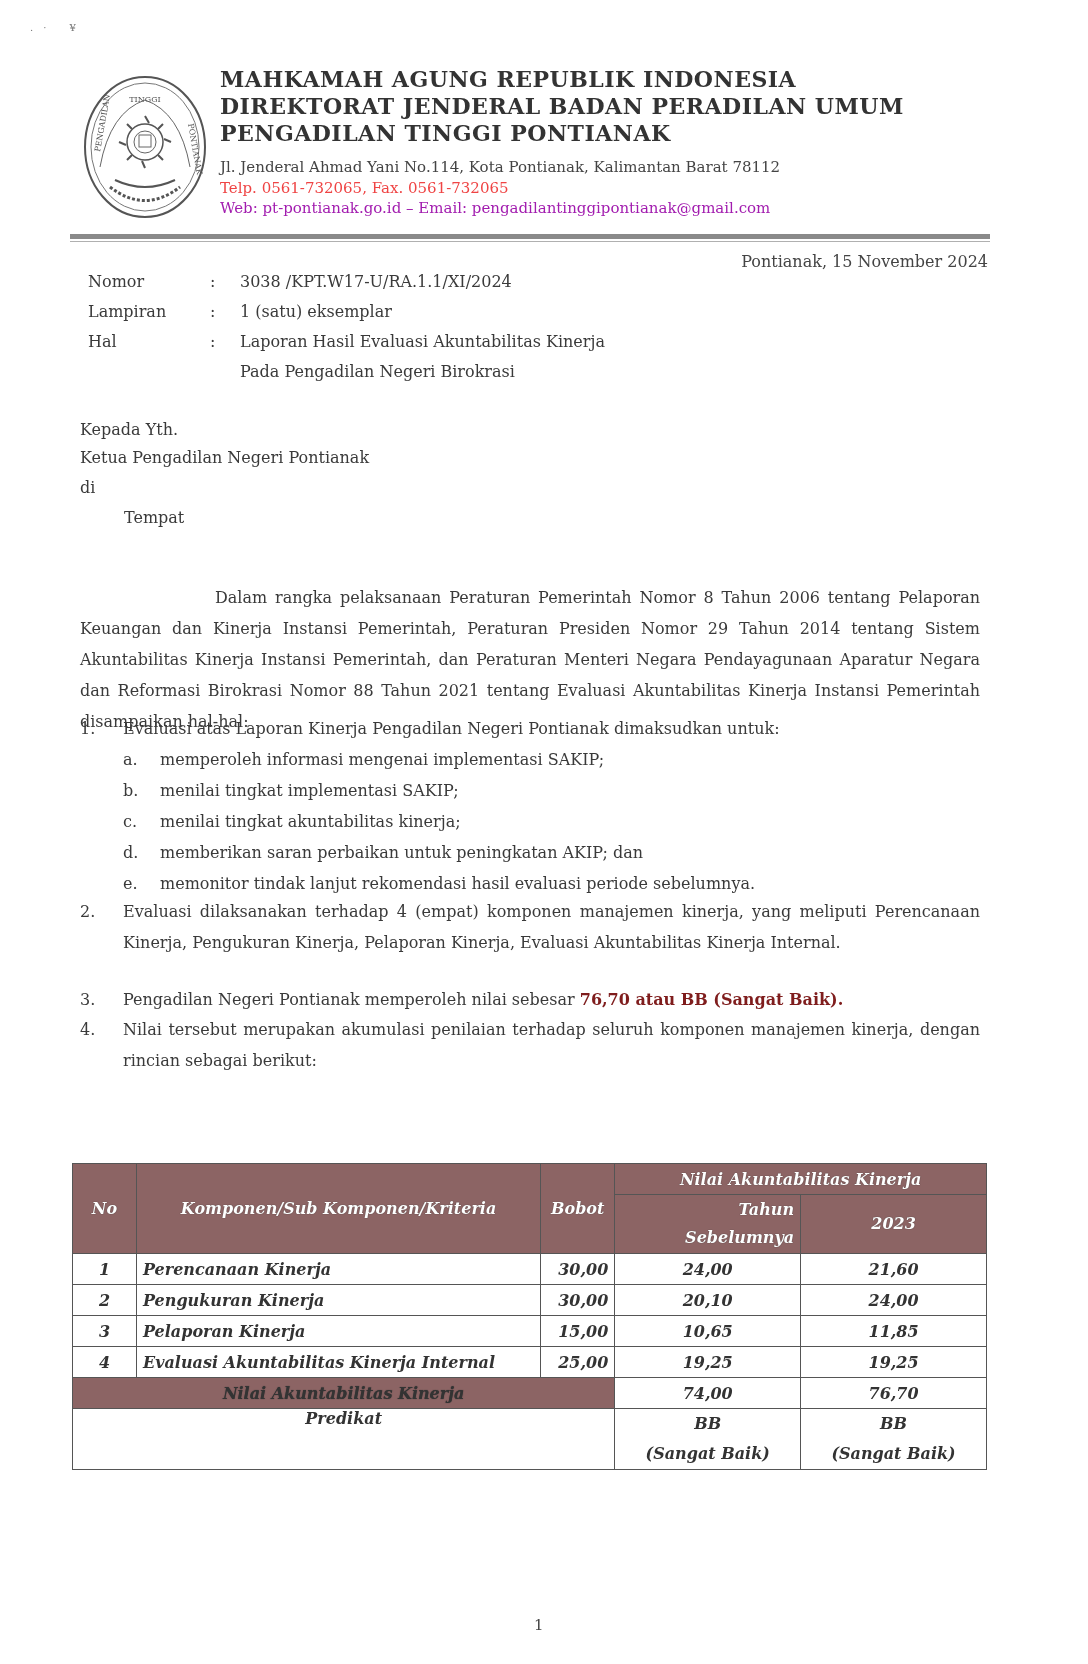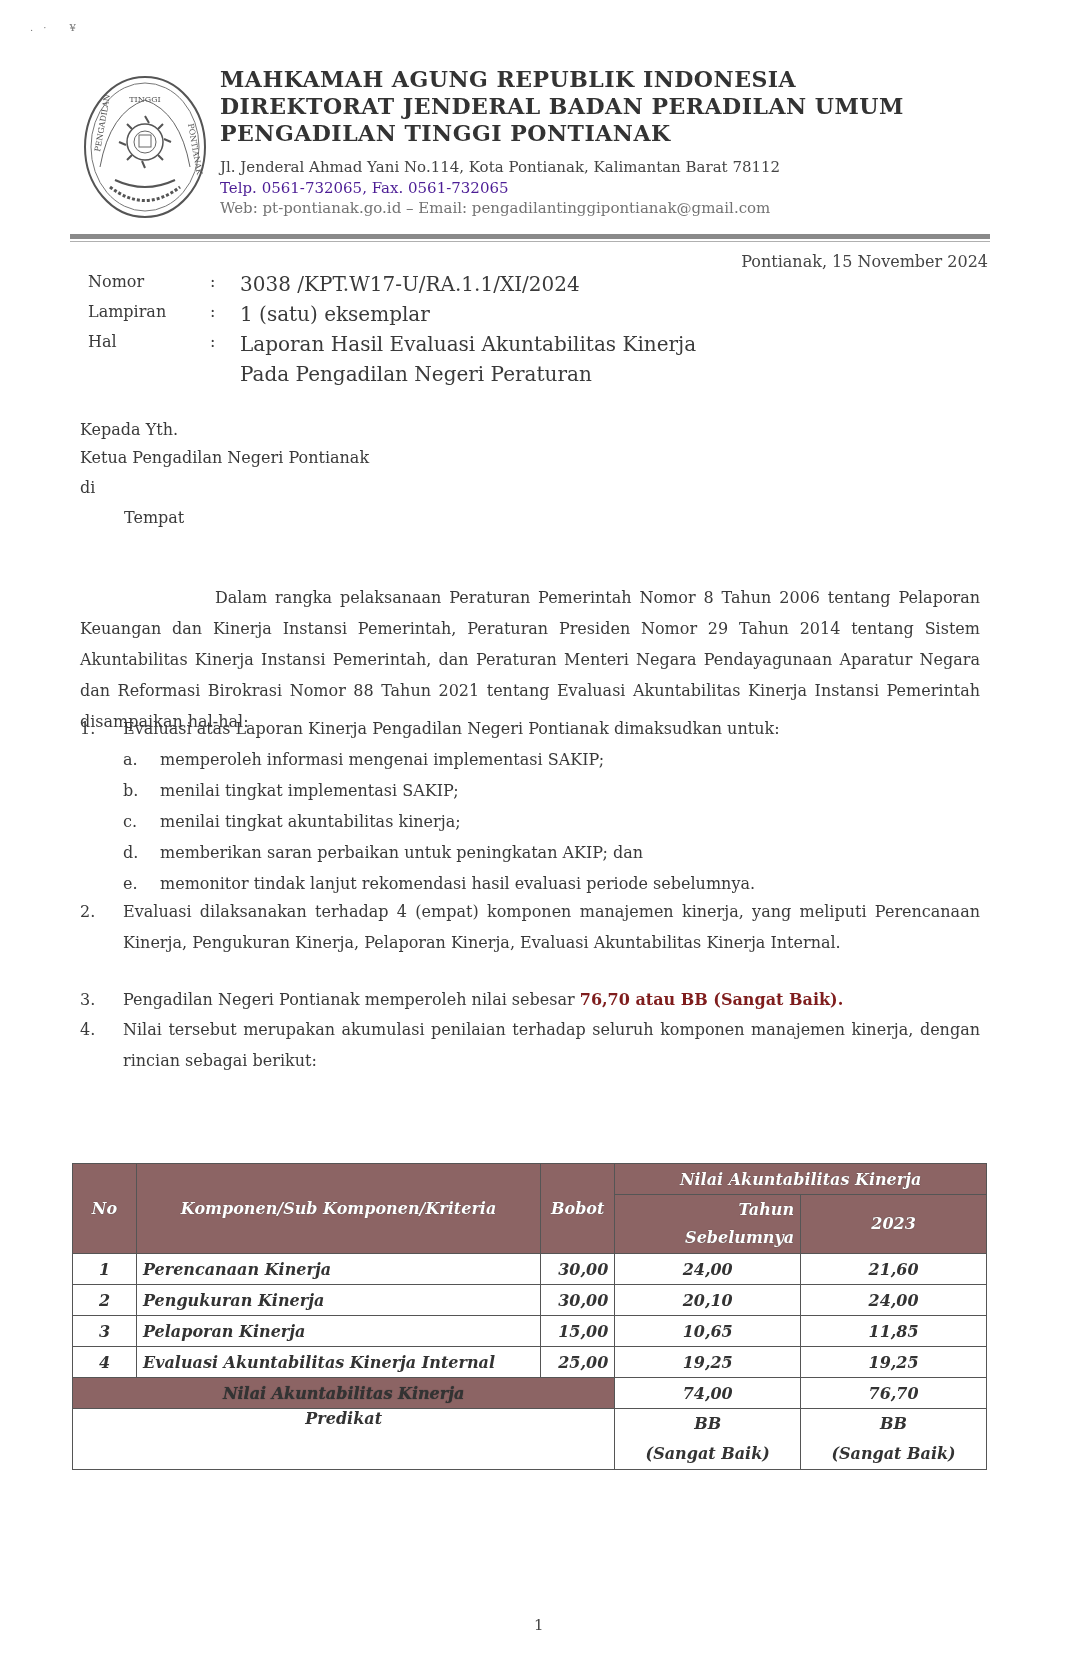--- a/index.html
+++ b/index.html
@@ -8,30 +8,30 @@
   .abs { position: absolute; }
   .scan-mark { left: 30px; top: 22px; font-size: 10px; color: #777; letter-spacing: 10px; }
 
   
   .logo { left: 80px; top: 72px; width: 130px; height: 150px; }
   .lh { left: 220px; width: 720px; text-align: left; }
   .lh1 { top: 66px; font-size: 22px; font-weight: bold; color: #333; letter-spacing: 0.5px; }
   .lh2 { top: 93px; font-size: 22px; font-weight: bold; color: #333; letter-spacing: 0.5px; }
   .lh3 { top: 120px; font-size: 22px; font-weight: bold; color: #333; letter-spacing: 0.5px; }
   .lh4 { top: 158px; font-size: 15px; color: #444; }
-  .lh5 { top: 179px; font-size: 15px; color: #4c1d95; }
-  .lh6 { top: 199px; font-size: 15px; color: #737373; }
+  .lh5 { top: 179px; font-size: 15px; color: #ef4444; }
+  .lh6 { top: 199px; font-size: 15px; color: #a21caf; }
   .rule-thick { left: 70px; top: 234px; width: 920px; height: 5px; background: #8a8a8a; }
   .rule-thin { left: 70px; top: 241px; width: 920px; height: 1px; background: #b0b0b0; }
 
   .date { right: 100px; top: 252px; font-size: 16px; color: #444; }
 
   .meta-label { left: 88px; font-size: 16px; }
   .meta-colon { left: 210px; font-size: 16px; }
-  .meta-value { left: 240px; font-size: 20px; }
+  .meta-value { left: 240px; font-size: 16px; }
 
   .body-text { font-size: 16px; line-height: 31px; color: #3a3a3a; }
   .para { left: 80px; top: 582px; width: 900px; text-align: justify; text-indent: 135px; }
 
   .list-num { left: 80px; font-size: 16px; }
   .list-text { left: 123px; width: 857px; font-size: 16px; line-height: 31px; text-align: justify; }
   .sub-letter { left: 123px; font-size: 16px; }
   .sub-text { left: 160px; font-size: 16px; }
   b.bold { font-weight: bold; color: #7f1d1d; }
 
@@ -95,21 +95,21 @@
 <div class="abs meta-colon" style="top:272px">:</div>
 <div class="abs meta-value" style="top:272px">3038 /KPT.W17-U/RA.1.1/XI/2024</div>
 
 <div class="abs meta-label" style="top:302px">Lampiran</div>
 <div class="abs meta-colon" style="top:302px">:</div>
 <div class="abs meta-value" style="top:302px">1 (satu) eksemplar</div>
 
 <div class="abs meta-label" style="top:332px">Hal</div>
 <div class="abs meta-colon" style="top:332px">:</div>
 <div class="abs meta-value" style="top:332px">Laporan Hasil Evaluasi Akuntabilitas Kinerja</div>
-<div class="abs meta-value" style="top:362px">Pada Pengadilan Negeri Peraturan</div>
+<div class="abs meta-value" style="top:362px">Pada Pengadilan Negeri Birokrasi</div>
 
 <div class="abs body-text" style="left:80px; top:414px">Kepada Yth.</div>
 <div class="abs body-text" style="left:80px; top:442px">Ketua Pengadilan Negeri  Pontianak</div>
 <div class="abs body-text" style="left:80px; top:472px">di</div>
 <div class="abs body-text" style="left:124px; top:502px">Tempat</div>
 
 <div class="abs body-text para">Dalam rangka pelaksanaan Peraturan Pemerintah Nomor 8 Tahun 2006 tentang Pelaporan Keuangan dan Kinerja Instansi Pemerintah, Peraturan Presiden Nomor 29 Tahun 2014 tentang Sistem Akuntabilitas Kinerja Instansi Pemerintah, dan Peraturan Menteri Negara Pendayagunaan Aparatur Negara dan Reformasi Birokrasi Nomor 88 Tahun 2021 tentang Evaluasi Akuntabilitas Kinerja Instansi Pemerintah disampaikan hal-hal:</div>
 
 <div class="abs list-num body-text" style="top:713px">1.</div>
 <div class="abs list-text" style="top:713px">Evaluasi atas Laporan Kinerja Pengadilan Negeri Pontianak dimaksudkan untuk:</div>

